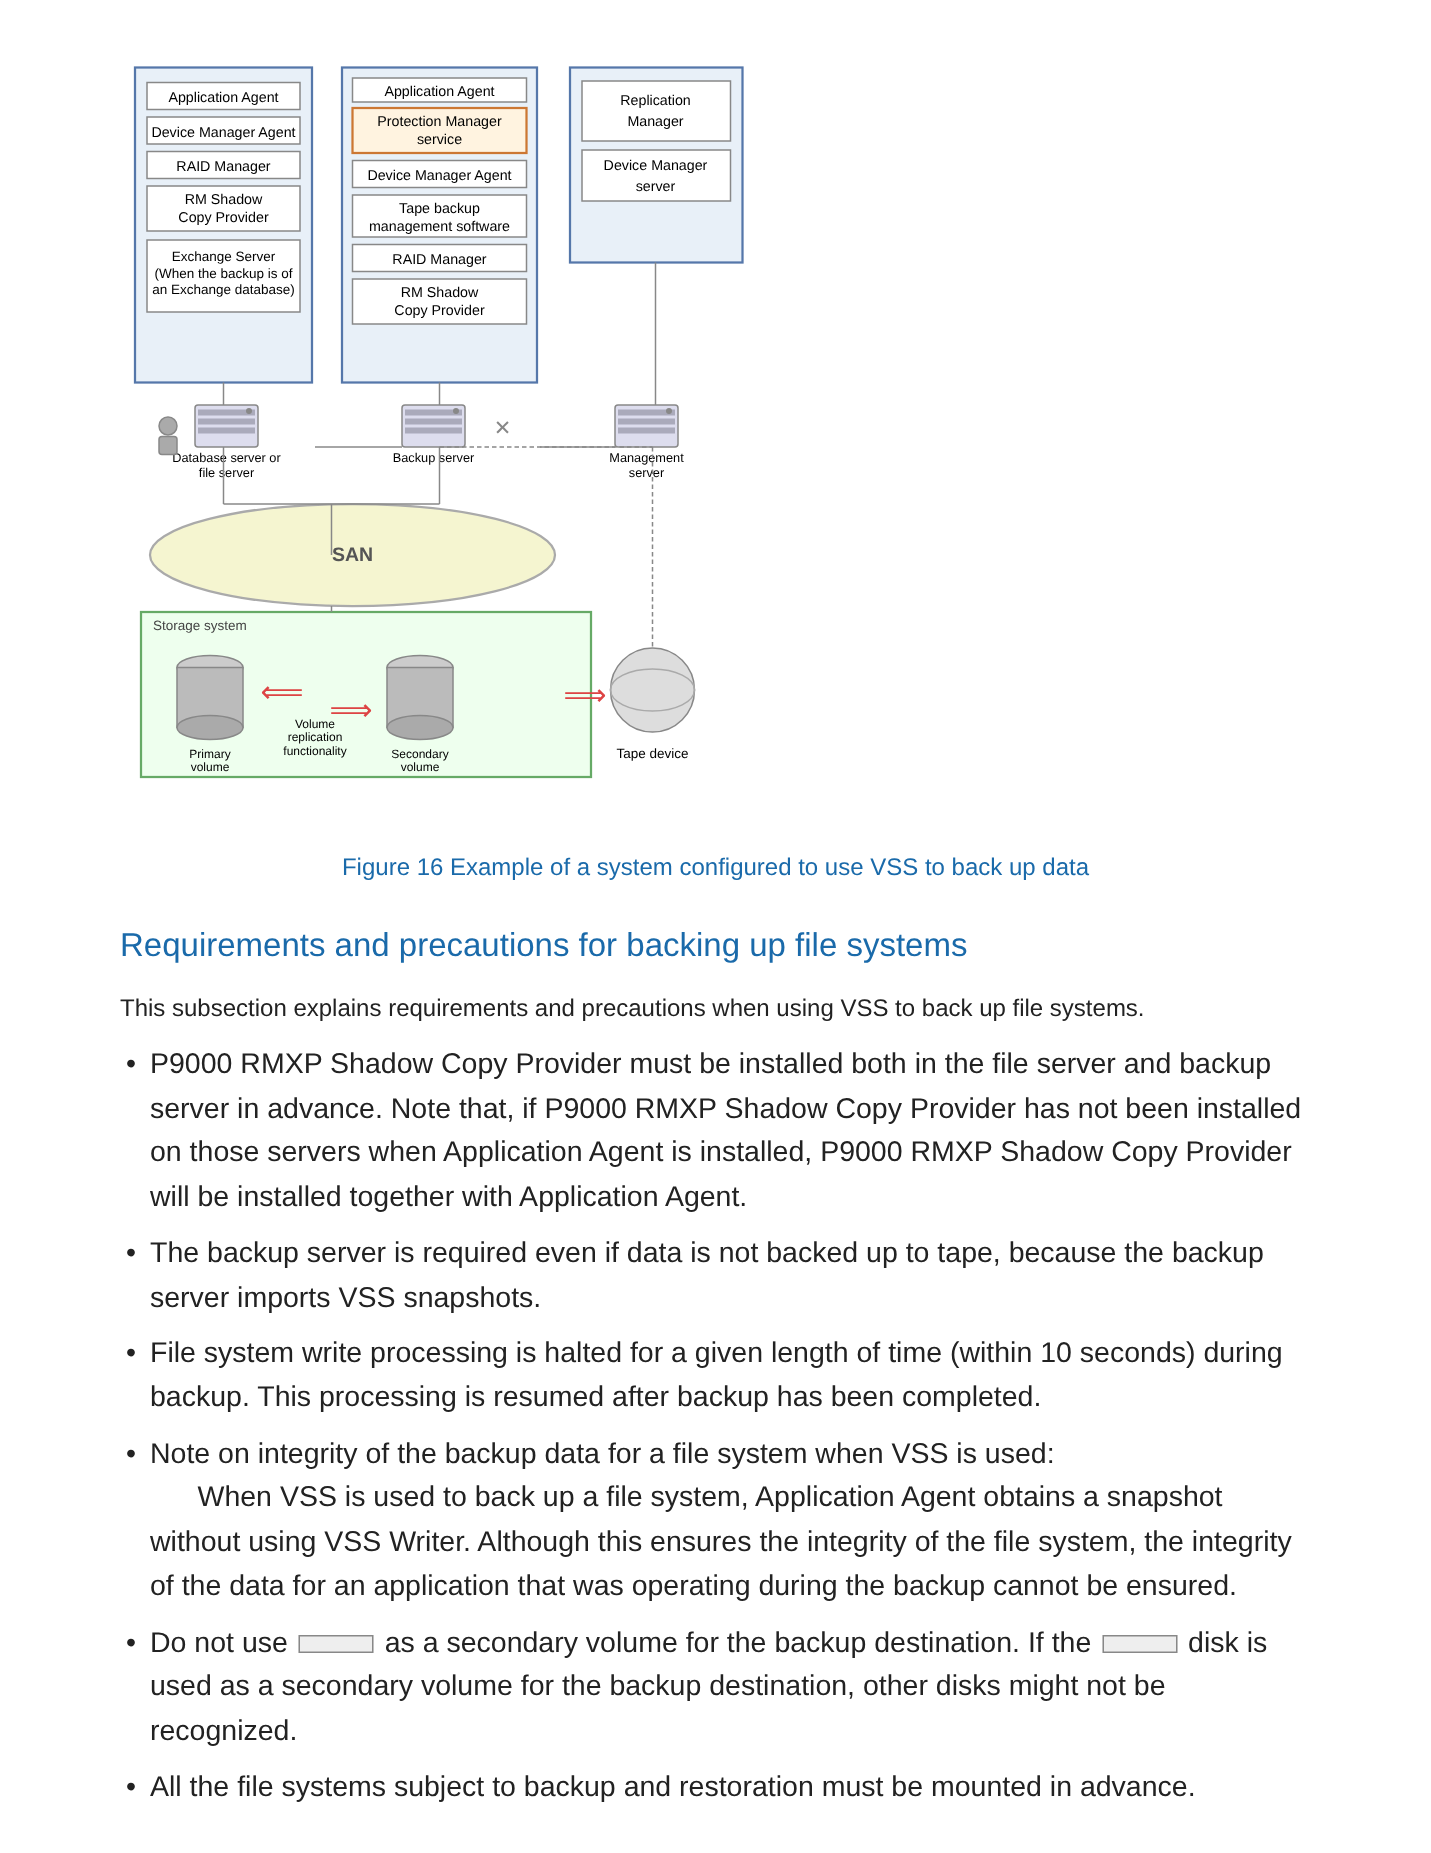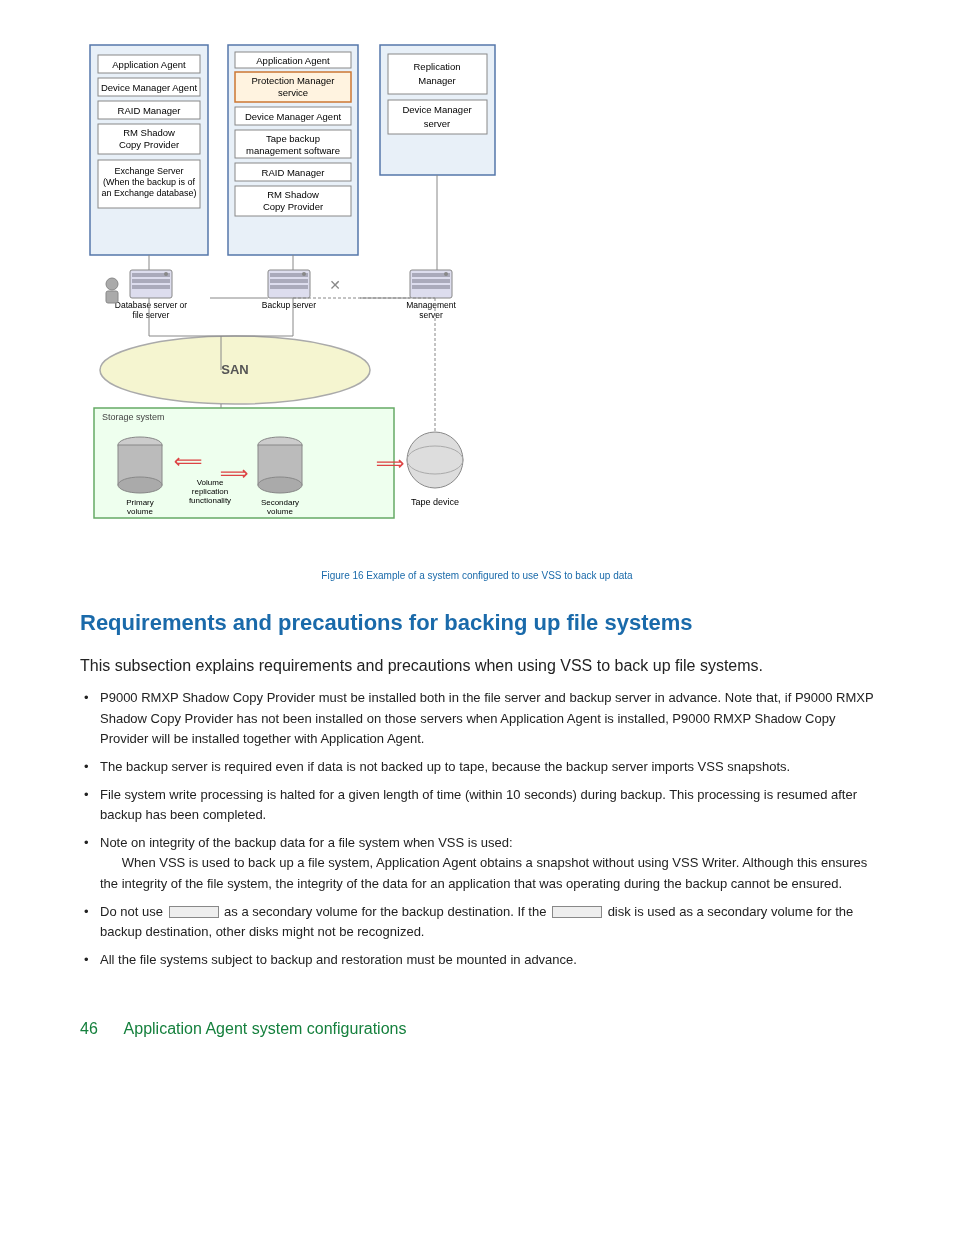--- a/index.html
+++ b/index.html
@@ -19,30 +19,30 @@
     .diagram-container {
       display: flex;
       justify-content: flex-start;
       margin-bottom: 10px;
     }
 
     
     .figure-caption {
       text-align: center;
       color: #1a6aaa;
-      font-size: 10px;
+      font-size: 16px;
       margin-bottom: 28px;
       margin-top: 8px;
     }
 
     
     .section-heading {
       color: #1a6aaa;
       font-size: 22px;
-      font-weight: bold;
+      font-weight: normal;
       margin-bottom: 16px;
       line-height: 1.3;
     }
 
     
     .body-text {
       font-size: 16px;
       color: #222;
       line-height: 1.55;
       margin-bottom: 10px;
@@ -50,21 +50,21 @@
 
     
     .bullet-list {
       list-style: none;
       margin: 0 0 10px 0;
       padding: 0;
     }
     .bullet-list li {
       position: relative;
       padding-left: 20px;
-      font-size: 13px;
+      font-size: 19px;
       line-height: 1.55;
       margin-bottom: 8px;
     }
     .bullet-list li::before {
       content: "•";
       position: absolute;
       left: 4px;
       top: 0;
       color: #222;
     }

